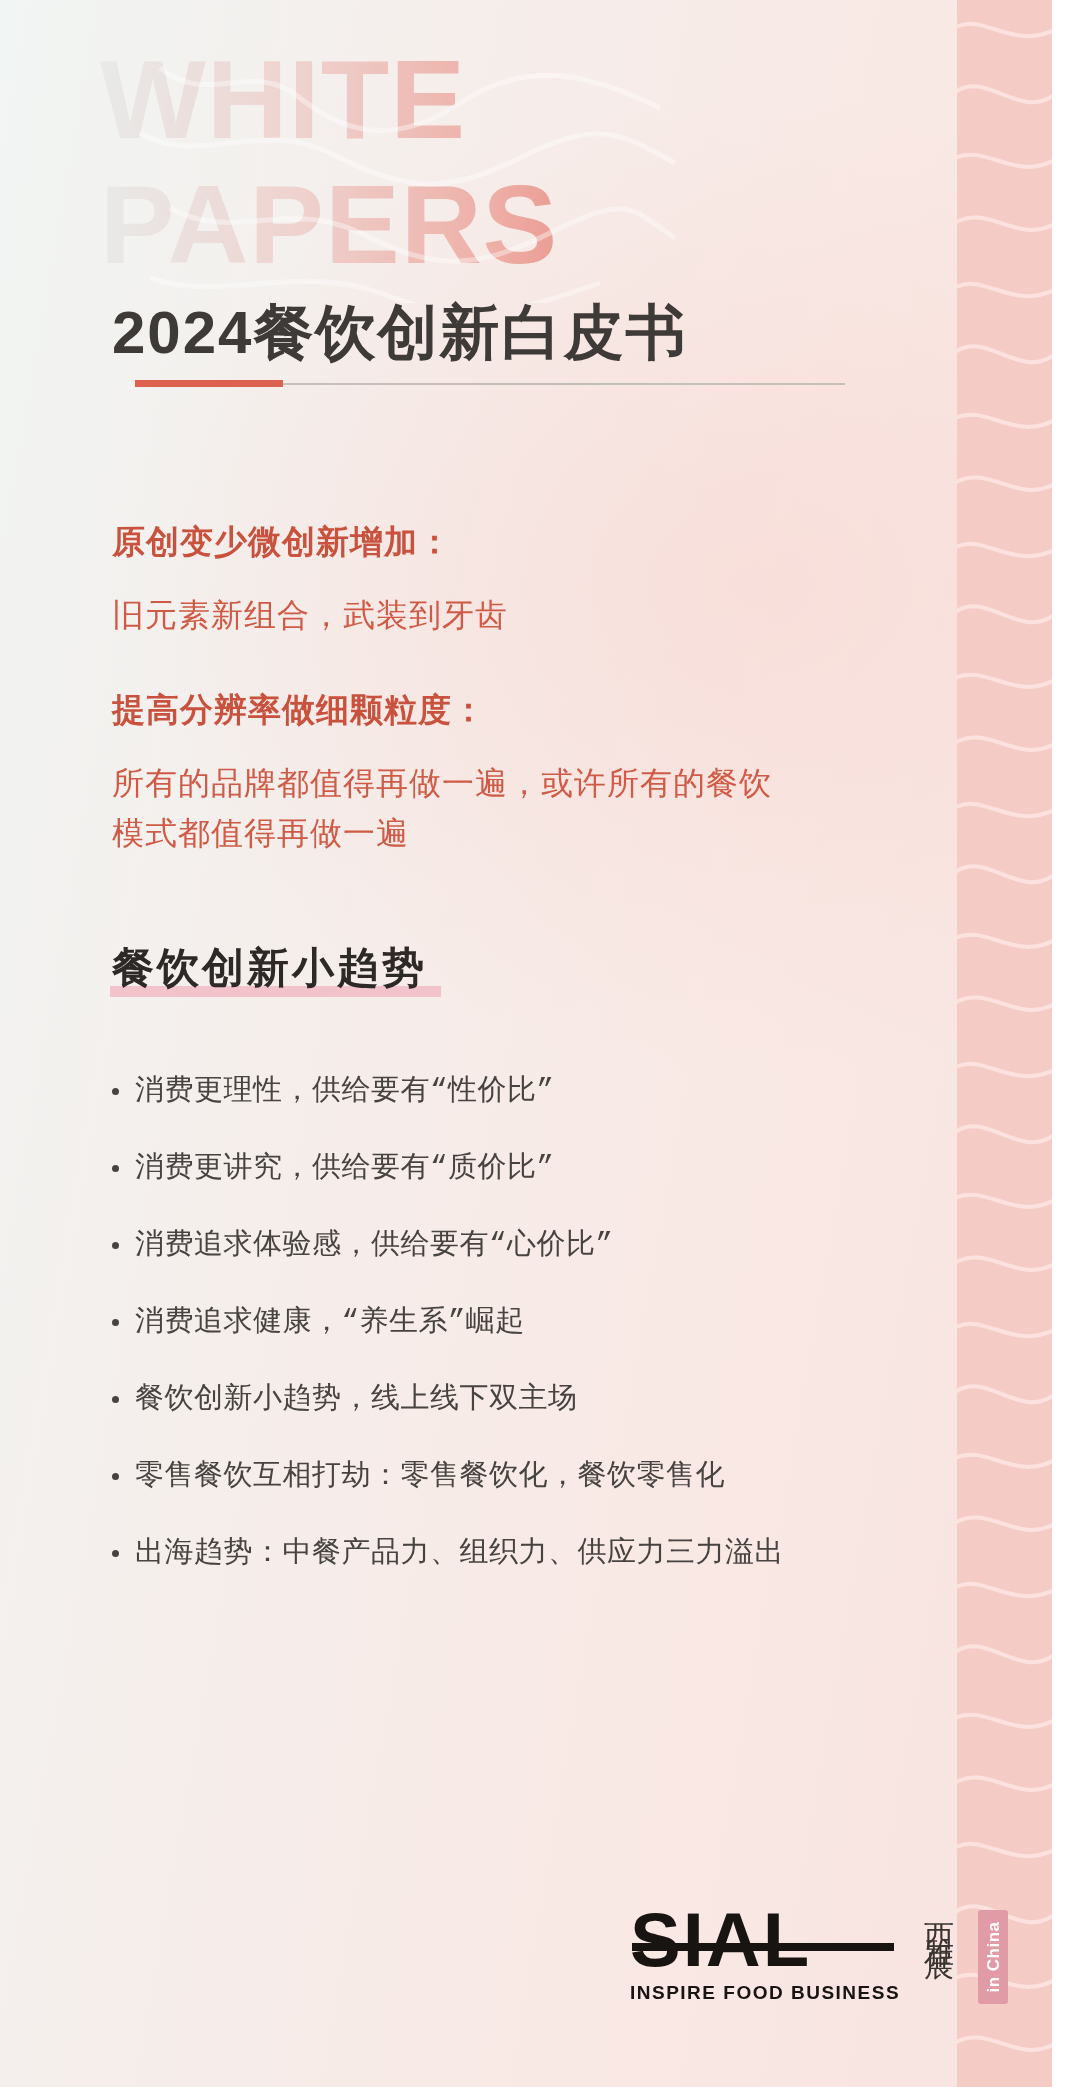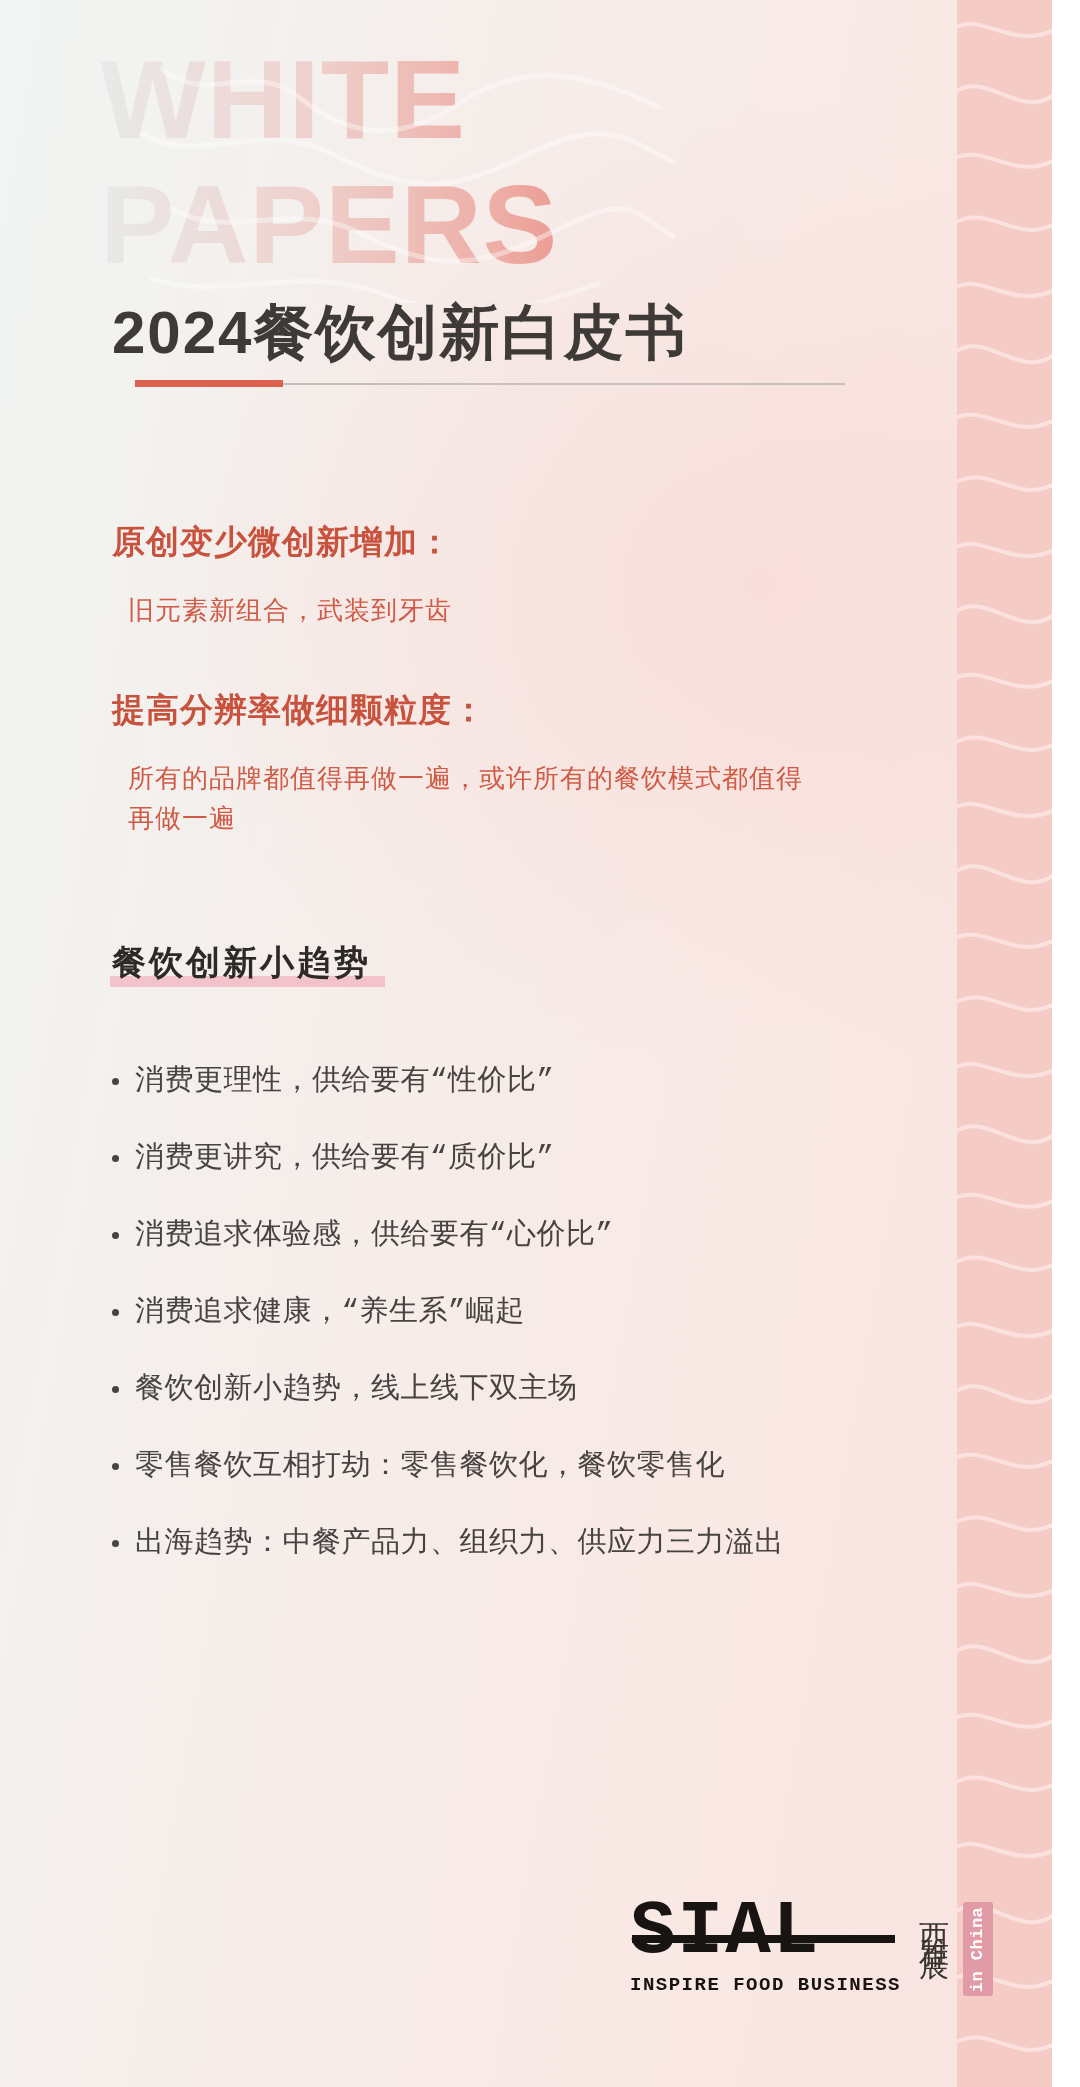--- a/index.html
+++ b/index.html
@@ -28,37 +28,37 @@
 
   .divider{ position:absolute; left:135px; top:380px; width:710px; display:flex; align-items:center; }
   .divider-red{ width:148px; height:7px; background:#dc614f; }
   .divider-line{ flex:1; height:2px; background:#c7bfbb; }
 
   
   .hl{ position:absolute; left:112px; width:700px; font-family:"Liberation Serif", serif; }
   .hl-1{ top:520px; }
   .hl-2{ top:688px; }
   .hl h2{ font-size:33px; font-weight:700; color:#c8523d; letter-spacing:1px; margin-bottom:26px; }
-  .hl p{ font-size:26px; font-weight:400; color:#cf5b46; line-height:1.55; letter-spacing:1px; max-width:690px;margin-left:16px; }
+  .hl p{ font-size:32px; font-weight:400; color:#cf5b46; line-height:1.55; letter-spacing:1px; max-width:690px; }
 
   
   .trends{ position:absolute; left:112px; top:940px; width:820px; }
-  .trends-heading{ display:inline-block; position:relative; font-size:34px; font-weight:800; color:#2d2926; letter-spacing:3px; }
+  .trends-heading{ display:inline-block; position:relative; font-size:42px; font-weight:800; color:#2d2926; letter-spacing:3px; }
   .trends-heading::after{
     content:""; position:absolute; left:-2px; right:-14px; bottom:-1px; height:11px;
     background:#f2c3cb; z-index:0;
   }
   .trends-heading .txt{ position:relative; z-index:1; }
 
   .trend-list{ list-style:none; margin-top:78px; }
   .trend-item{ display:flex; align-items:flex-start; gap:16px; font-size:29px; line-height:35px; color:#474340; margin-bottom:42px; letter-spacing:0.5px;font-family:Liberation Mono, monospace; }
   .dot{ flex:0 0 auto; width:7px; height:7px; border-radius:50%; background:#474340; margin-top:14px; }
 
   
-  .footer{ position:absolute; left:630px; top:1898px; display:flex; align-items:flex-start; gap:16px;font-family:Liberation Mono, monospace; }
+  .footer{ position:absolute; left:630px; top:1898px; display:flex; align-items:flex-end; gap:24px; }
   .logo-col{ display:flex; flex-direction:column; }
   .logo-word{ position:relative; font-size:76px; font-weight:800; letter-spacing:2px; line-height:0.9; color:#181412; }
   .logo-bar{ position:absolute; left:2px; right:6px; top:37px; height:8px; background:#181412; }
   .logo-tagline{ font-size:19px; font-weight:700; letter-spacing:1.5px; color:#181412; margin-top:8px; white-space:nowrap; }
   .logo-cn{ writing-mode:vertical-rl; font-size:30px; font-weight:500; color:#39342f; letter-spacing:14px; line-height:1; height:104px; margin-top:2px; }
   .badge{ width:30px; height:94px; background:#e19ba6; border-radius:3px; display:flex; align-items:center; justify-content:center; margin-top:4px; }
   .badge span{ transform:rotate(-90deg); color:#ffffff; font-size:17px; font-weight:700; letter-spacing:0.5px; white-space:nowrap; }
 </style>
 </head>
 <body>

